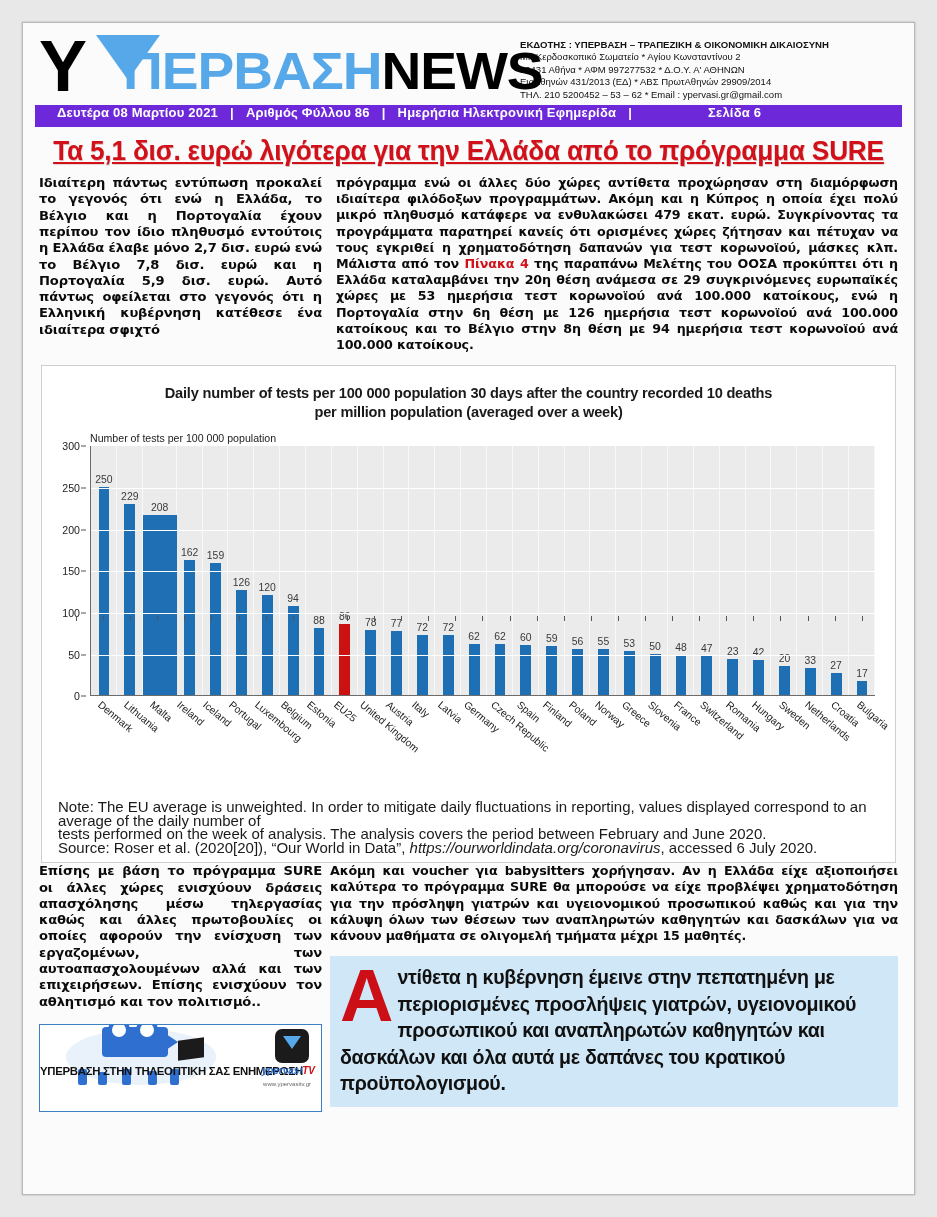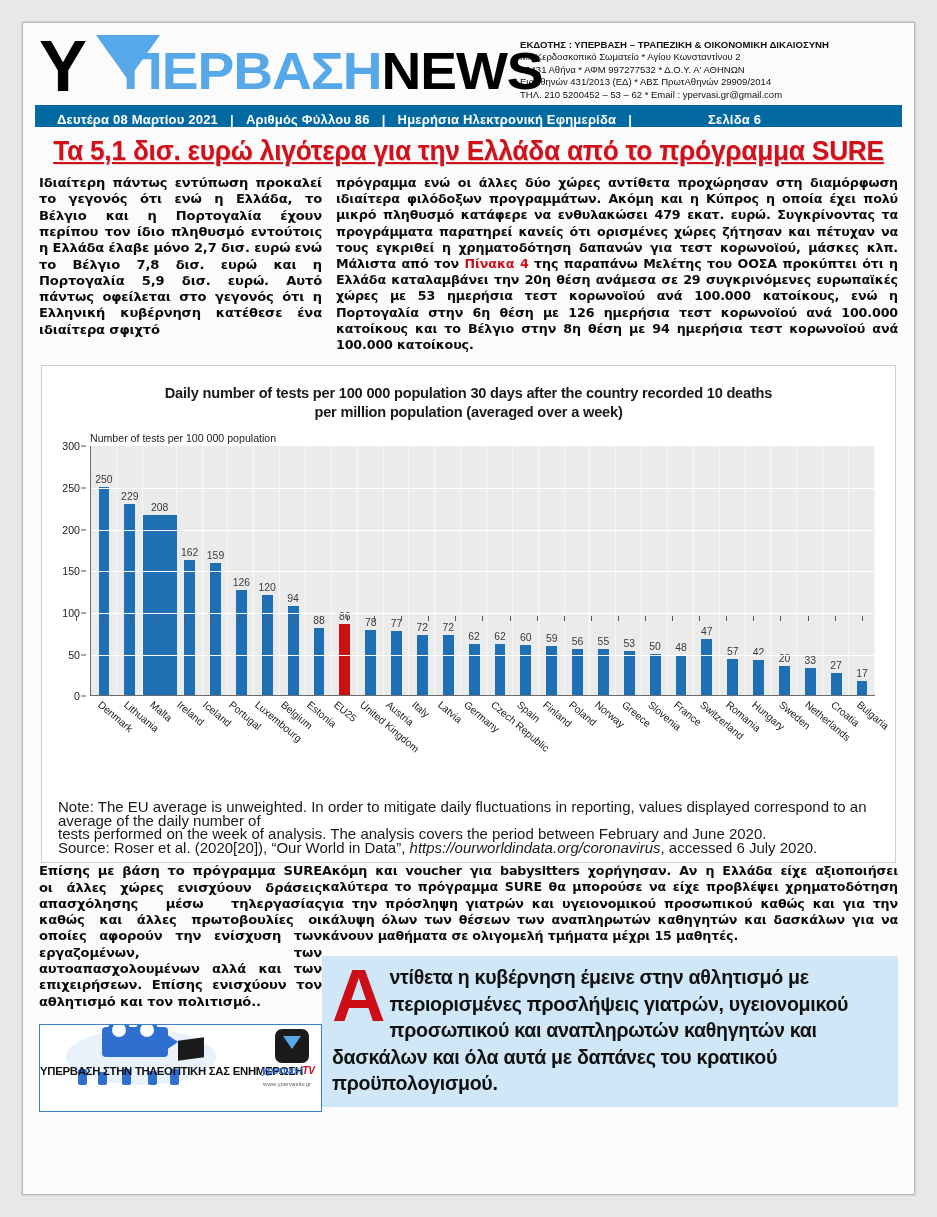--- a/index.html
+++ b/index.html
@@ -37,22 +37,22 @@
     position:absolute; left:86px; top:12px;
     font-size:52px; line-height:52px; font-weight:bold; color:#56a8e8;
     letter-spacing:-1px; font-family:"Liberation Sans", sans-serif;
     transform: scaleX(1.06); transform-origin: left center;
   }
   .logo-text .news { color:#000; }
   .pub-info { font-size:9.5px; line-height:12.4px; color:#111; text-align:left; padding-top:6px; width:380px; }
   .pub-info .first { font-weight:bold; font-size:9.6px; }
 
   .datebar {
-    background:#0369a1; color:#fff; margin:4px 4px 0 4px; height:22px;
-    display:flex; align-items:flex-end; font-size:13px; font-weight:bold;
+    background:#6d28d9; color:#fff; margin:4px 4px 0 4px; height:22px;
+    display:flex; align-items:flex-start; font-size:13px; font-weight:bold;
     letter-spacing:.2px;
   }
   .datebar .dseg { padding:0 6px; }
   .datebar .dleft { padding-left:22px; }
   .datebar .dpage { margin-left:64px; }
 
   
   .headline {
     text-align:center; color:#d1101a; font-weight:bold; font-size:27px;
     margin:9px 0 8px 0; text-decoration:underline; letter-spacing:-.2px;
@@ -126,21 +126,21 @@
   }
   .chart-note .ital { font-style:italic; }
 
   
   .pinakas {
     text-align:center; color:#d1101a; font-weight:bold; font-style:italic;
     font-size:14.5px; margin:16px 0 10px 0;
   }
 
   
-  .lower { display:flex; gap:0; padding:0 8px; }
+  .lower { display:flex; gap:8px; padding:0 8px; }
   .lower-left { width:283px; }
   .lower-right { flex:1; }
 
   .adbox {
     margin-top:14px; width:283px; height:88px; background:#fff;
     border:1px solid #3b7fc4; position:relative; overflow:hidden;
   }
   .ad-blue-blob { position:absolute; left:26px; top:4px; width:150px; height:56px; background:#e9f2fb; border-radius:50%; }
   .ad-cam { position:absolute; left:62px; top:2px; width:66px; height:30px; background:#2f6fd0; border-radius:4px; }
   .ad-reel1 { position:absolute; left:68px; top:-6px; width:22px; height:22px; border:4px solid #2f6fd0; border-radius:50%; background:#fff; }
@@ -376,28 +376,28 @@
                 </div>
               </div>
               <div class="bar-slot">
                 <div class="vsep"></div>
                 <div class="bar" style="height: 40px;">
                   <div class="bar-val">48</div>
                 </div>
               </div>
               <div class="bar-slot">
                 <div class="vsep"></div>
-                <div class="bar" style="height: 56px;">
+                <div class="bar" style="height: 39px;">
                   <div class="bar-val">47</div>
                 </div>
               </div>
               <div class="bar-slot">
                 <div class="vsep"></div>
                 <div class="bar" style="height: 35.8333px;">
-                  <div class="bar-val">57</div>
+                  <div class="bar-val">23</div>
                 </div>
               </div>
               <div class="bar-slot">
                 <div class="vsep"></div>
                 <div class="bar" style="height: 35px;">
                   <div class="bar-val">42</div>
                 </div>
               </div>
               <div class="bar-slot">
                 <div class="vsep"></div>
@@ -586,19 +586,19 @@
         <div class="ad-logo-text"><span>ypervasi</span><span class="tv">TV</span></div>
         <div class="ad-url">www.ypervasitv.gr</div>
       </div>
     </div>
 
     <div class="lower-right">
       <div class="ptext sm">Ακόμη και voucher για babysitters χορήγησαν. Αν η Ελλάδα είχε αξιοποιήσει καλύτερα το πρόγραμμα SURE θα μπορούσε να είχε προβλέψει χρηματοδότηση για την πρόσληψη γιατρών και υγειονομικού προσωπικού καθώς και για την κάλυψη όλων των θέσεων των αναπληρωτών καθηγητών και δασκάλων για να κάνουν μαθήματα σε ολιγομελή τμήματα μέχρι 15 μαθητές.</div>
 
       <div class="callout">
         <span class="dropcap">Α</span>
-        <span class="callout-text">ντίθετα η κυβέρνηση έμεινε στην αθλητισμό με περιορισμένες προσλήψεις γιατρών, υγειονομικού προσωπικού και αναπληρωτών καθηγητών και δασκάλων και όλα αυτά με δαπάνες του κρατικού προϋπολογισμού.</span>
+        <span class="callout-text">ντίθετα η κυβέρνηση έμεινε στην πεπατημένη με περιορισμένες προσλήψεις γιατρών, υγειονομικού προσωπικού και αναπληρωτών καθηγητών και δασκάλων και όλα αυτά με δαπάνες του κρατικού προϋπολογισμού.</span>
       </div>
     </div>
   </div>
 
  </div>
 </div>
 
 </body></html>

